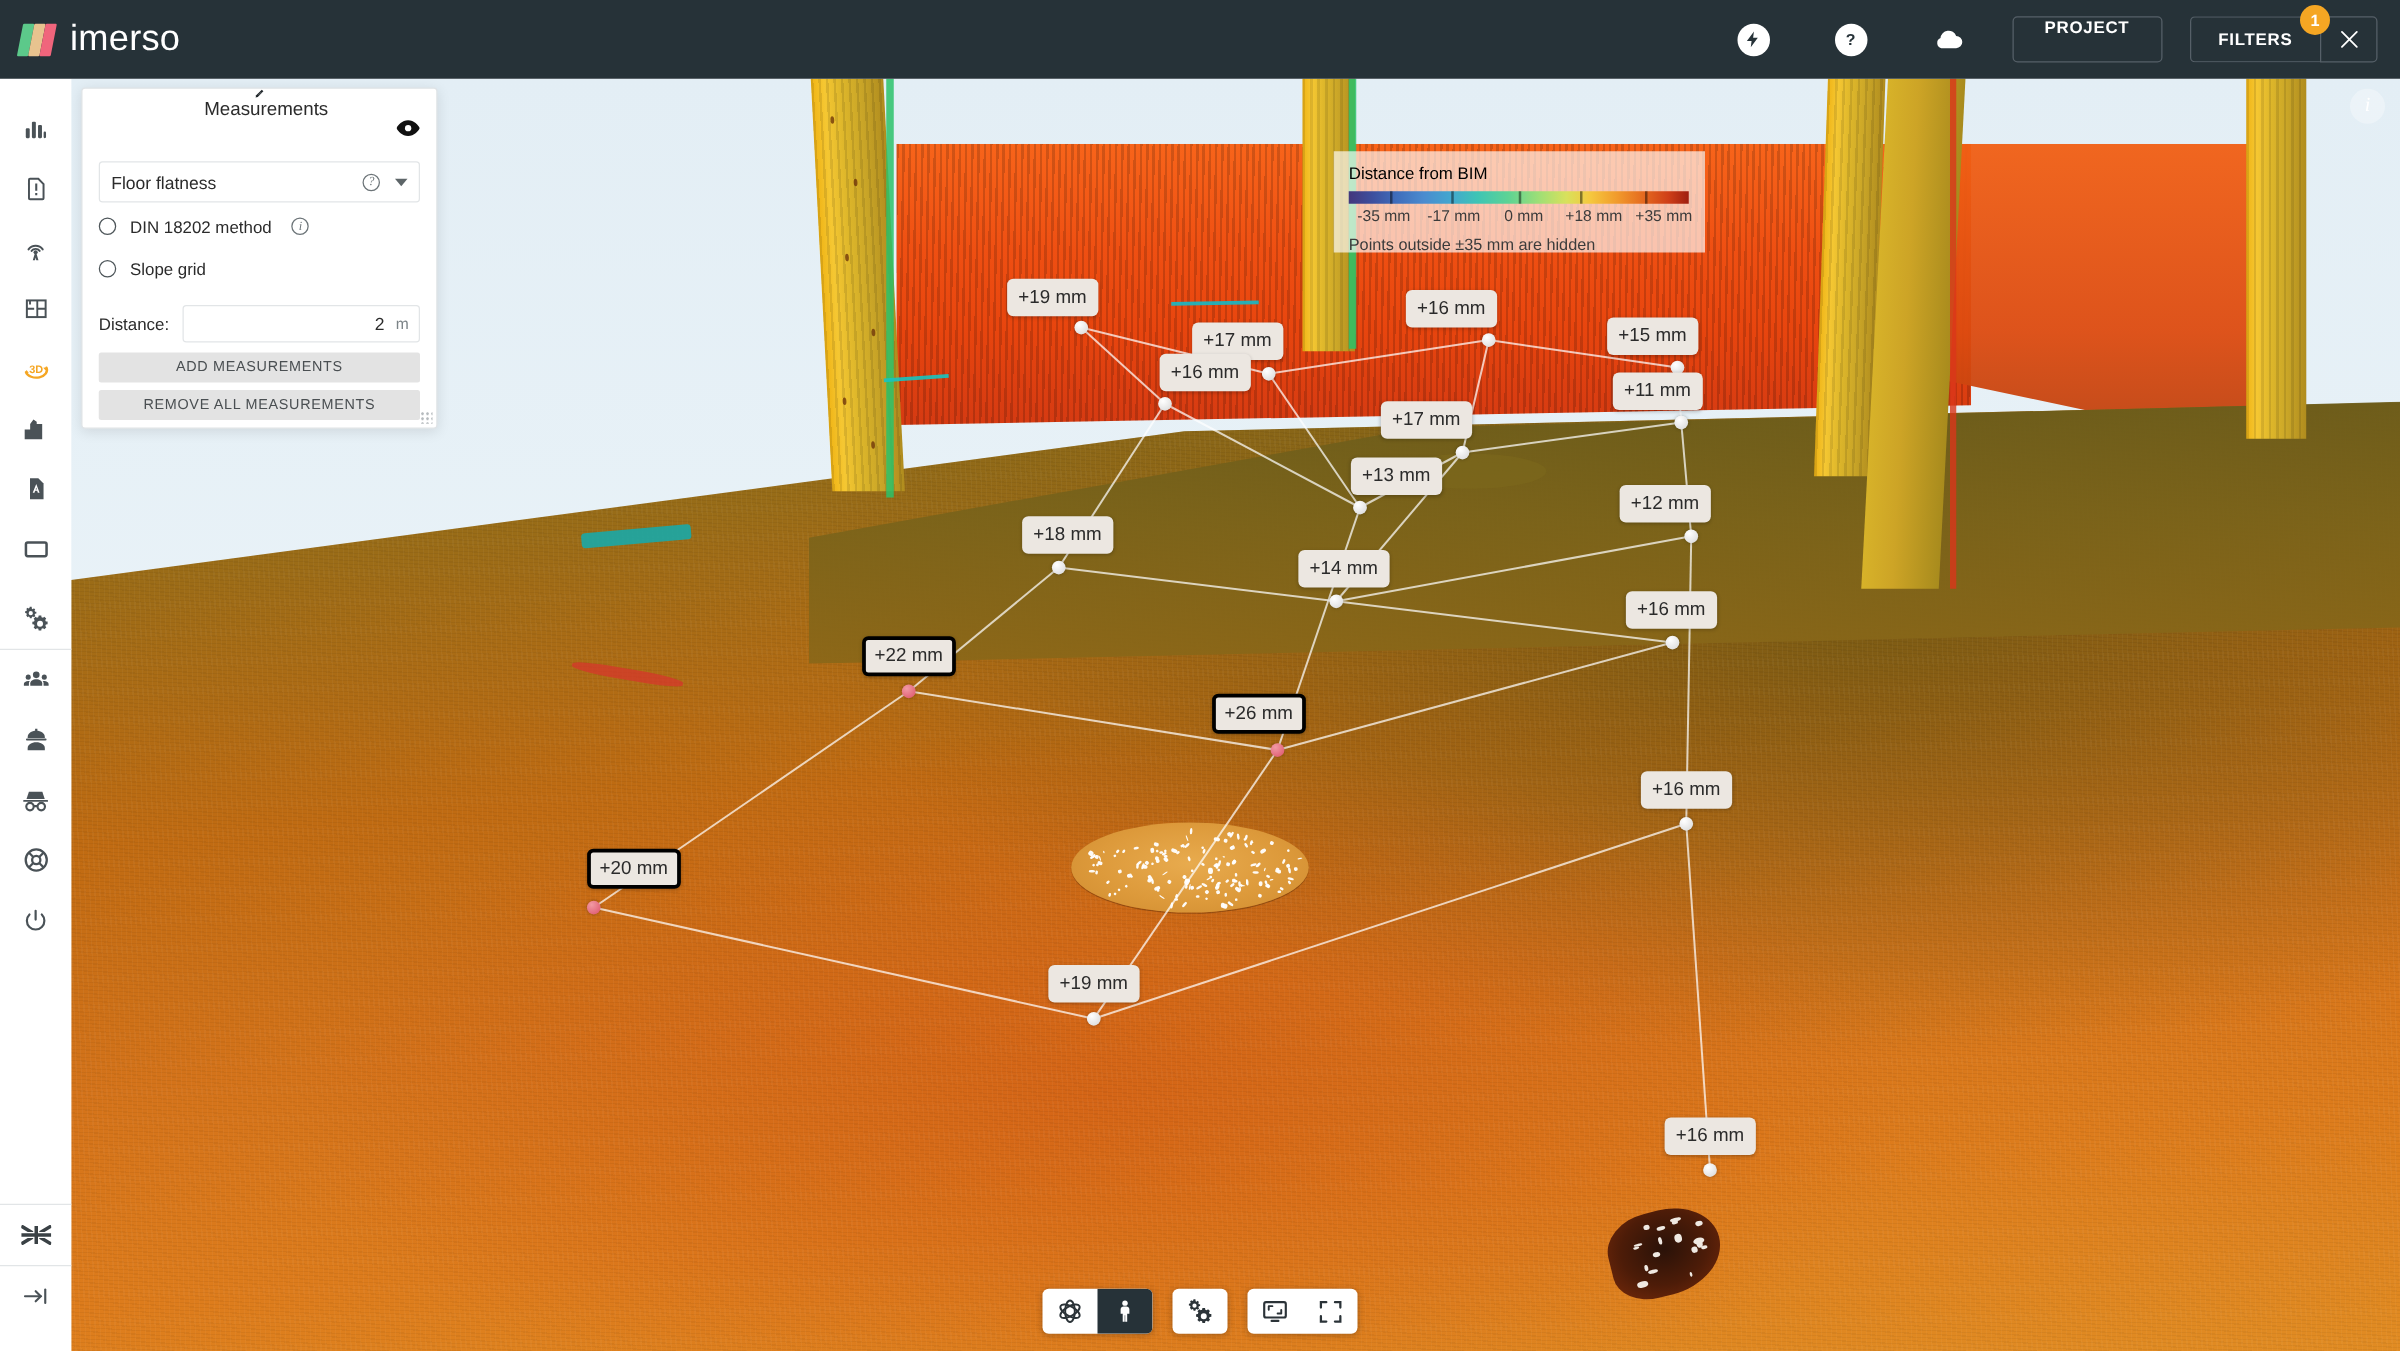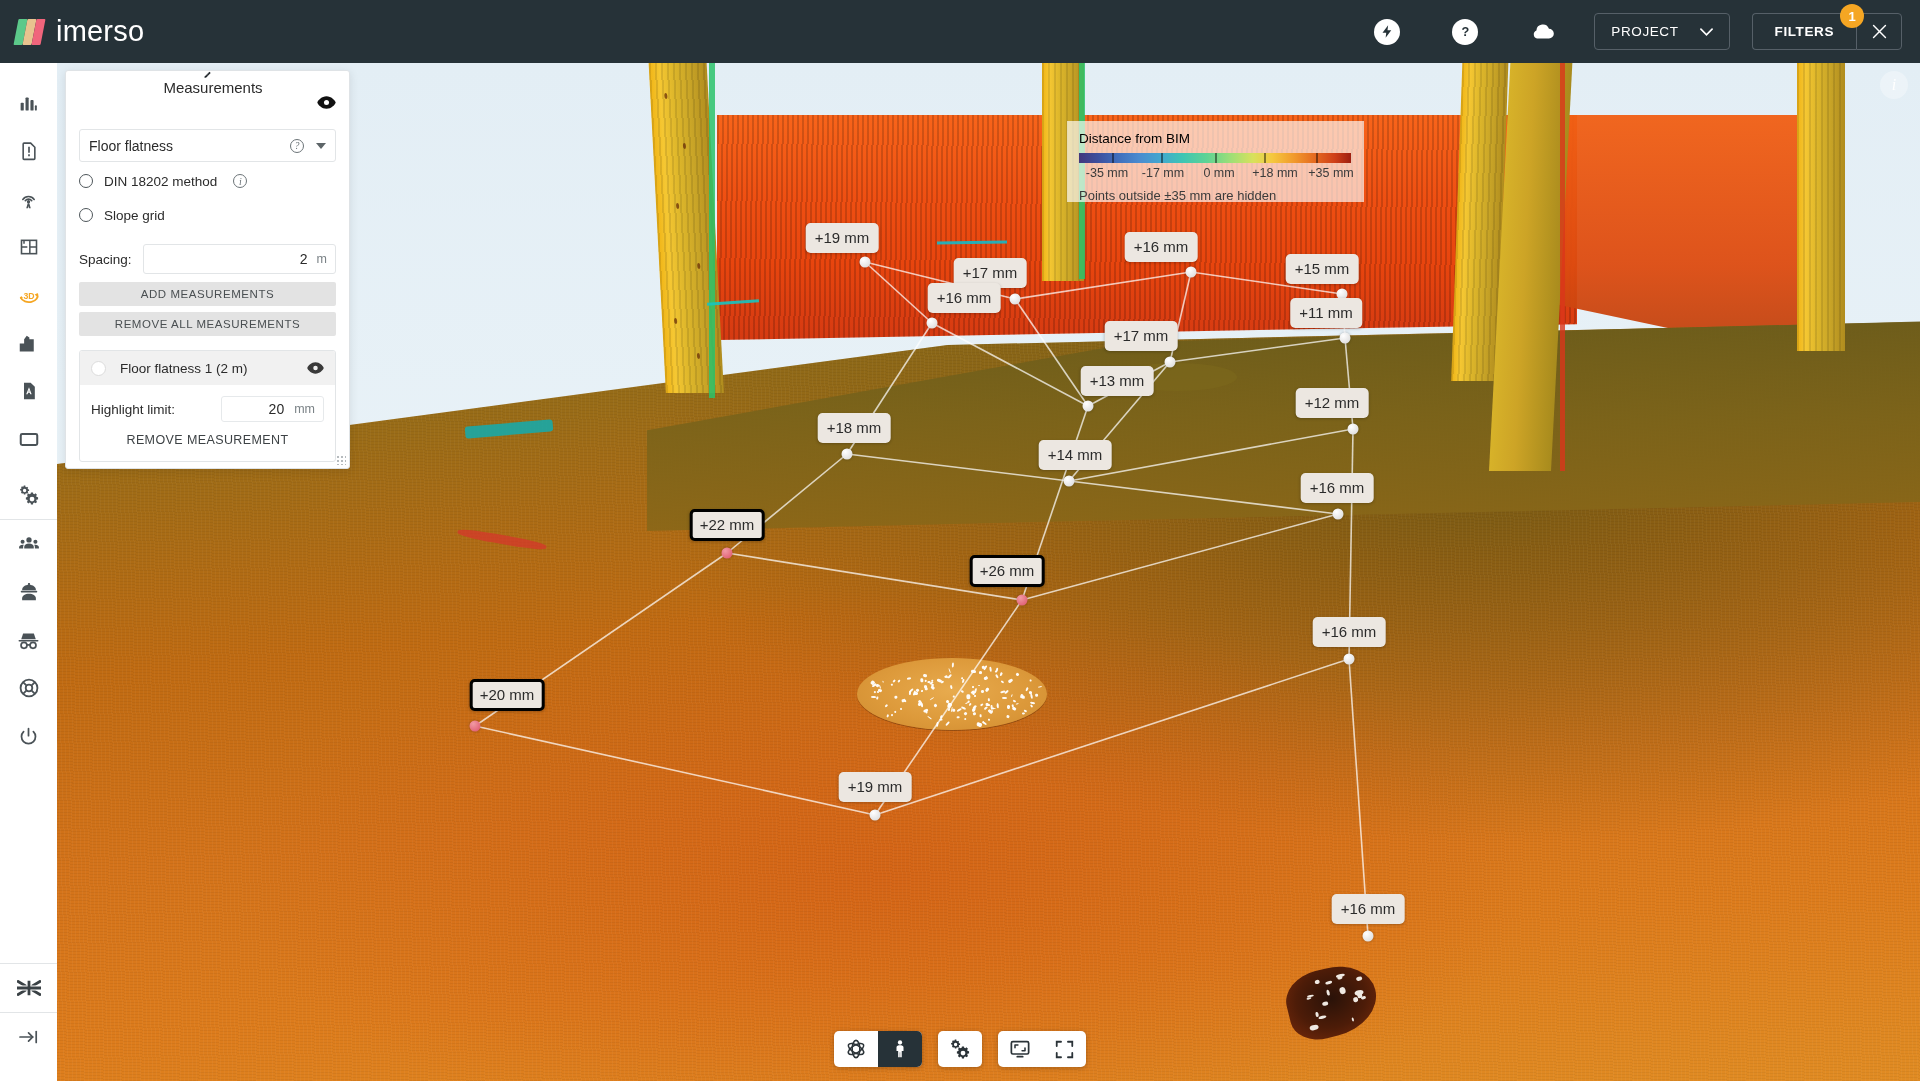--- a/index.html
+++ b/index.html
@@ -29,22 +29,22 @@
   #top-right{ margin-left:auto; display:flex; align-items:center; gap:0; padding-right:18px; }
   .circ-icon{
     width:26px; height:26px; border-radius:50%; background:#fff; color:#263238;
     display:flex; align-items:center; justify-content:center; margin:0 26px;
     font-size:16px; font-weight:bold; cursor:pointer; flex:none;
   }
   .circ-icon svg{ display:block; }
   #project-btn{
     height:37px; min-width:120px; border:1px solid #566068; border-radius:4px;
     color:#fff; display:flex; align-items:center; justify-content:center; gap:21px;
-    font-size:13.5px; font-weight:normal; letter-spacing:.6px; padding:0 16px;
-    cursor:pointer; margin-left:12px;
+    font-size:13.5px; font-weight:bold; letter-spacing:.6px; padding:0 16px;
+    cursor:pointer; margin-left:12px;flex-direction:column;
   }
   #filters-group{ position:relative; display:flex; margin-left:22px; }
   #filters-btn{
     height:37px; border:1px solid #566068; border-right:none;
     border-radius:4px 0 0 4px; color:#fff; display:flex; align-items:center;
     justify-content:center; font-size:13.5px; font-weight:bold; letter-spacing:.6px;
     padding:0 22px; cursor:pointer;
   }
   #filters-close{
     height:37px; width:46px; border:1px solid #566068; border-radius:0 4px 4px 0;
@@ -810,50 +810,30 @@
     <span class="radio"></span>
     <span class="radio-label">DIN 18202 method</span>
     <span class="info-dot">i</span>
   </div>
   <div class="radio-row">
     <span class="radio"></span>
     <span class="radio-label">Slope grid</span>
   </div>
 
   <div id="spacing-row">
-    <span id="spacing-label">Spacing:</span>
+    <span id="spacing-label">Distance:</span>
     <span id="spacing-input">
       <span id="spacing-value">2</span>
       <span class="unit">m</span>
     </span>
   </div>
 
   <div class="btn-wide">ADD MEASUREMENTS</div>
   <div class="btn-wide">REMOVE ALL MEASUREMENTS</div>
 
-  <div id="meas-card">
-    <div id="meas-card-head">
-      <span class="swatch"></span>
-      <span id="meas-name">Floor flatness 1 (2 m)</span>
-      <span id="meas-eye">
-        <svg width="17" height="12" viewBox="0 0 24 16">
-            <path d="M12 0C6 0 1.6 5 .6 7.3a1.6 1.6 0 000 1.4C1.6 11 6 16 12 16s10.4-5 11.4-7.3a1.6 1.6 0 000-1.4C22.4 5 18 0 12 0z" fill="#3a3a3a"></path>
-            <circle cx="12" cy="8" r="3.2" fill="#f1f1f1"></circle>
-          </svg>
-      </span>
-    </div>
-    <div id="limit-row">
-      <span id="limit-label">Highlight limit:</span>
-      <span id="limit-input">
-        <span id="limit-value">20</span>
-        <span class="unit">mm</span>
-      </span>
-    </div>
-    <div id="remove-meas">REMOVE MEASUREMENT</div>
-  </div>
 
   <div id="panel-grip"></div>
 </div>
 
 <div id="bottombar">
   <div class="tb-group">
     <div class="tb-btn">
       <svg width="22" height="22" viewBox="0 0 24 24">
           <g fill="none" stroke="currentColor" stroke-width="1.7">
             <ellipse cx="12" cy="12" rx="4.2" ry="9.4"></ellipse>

